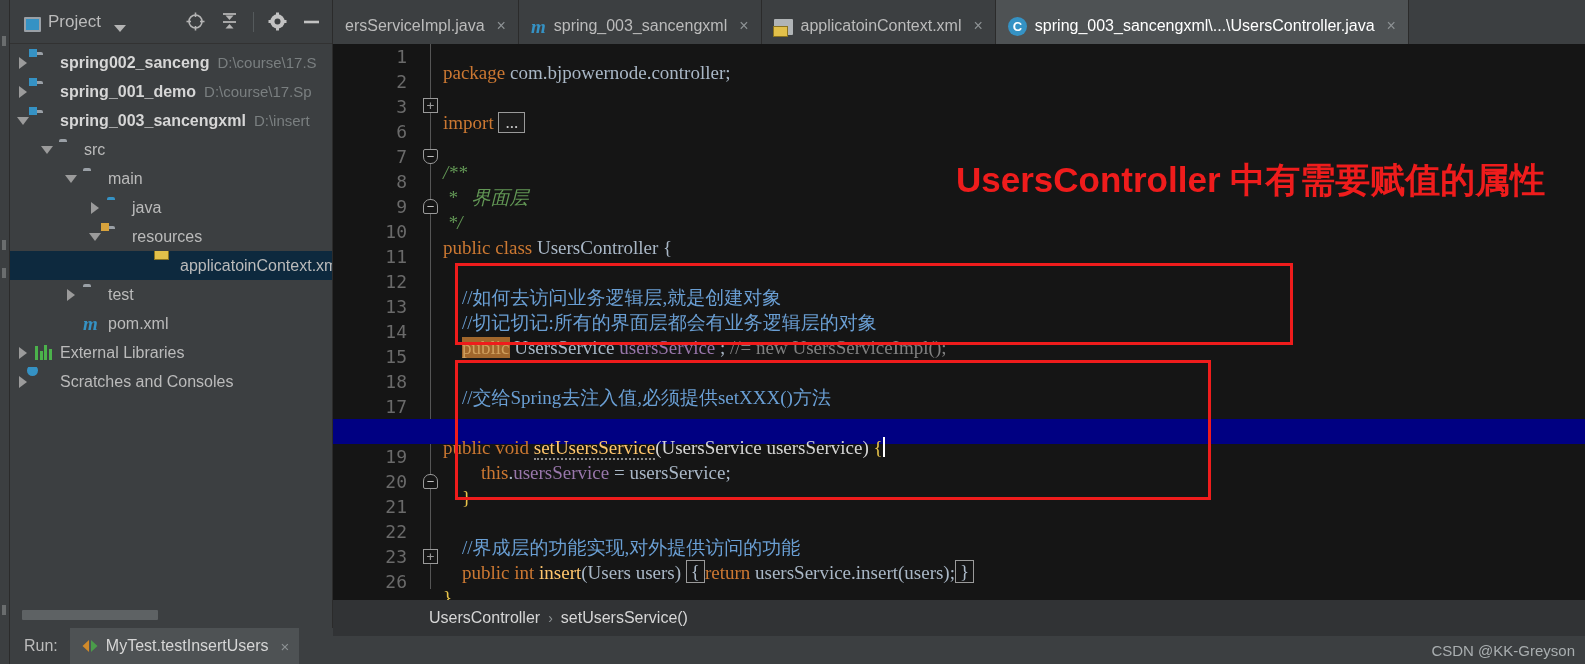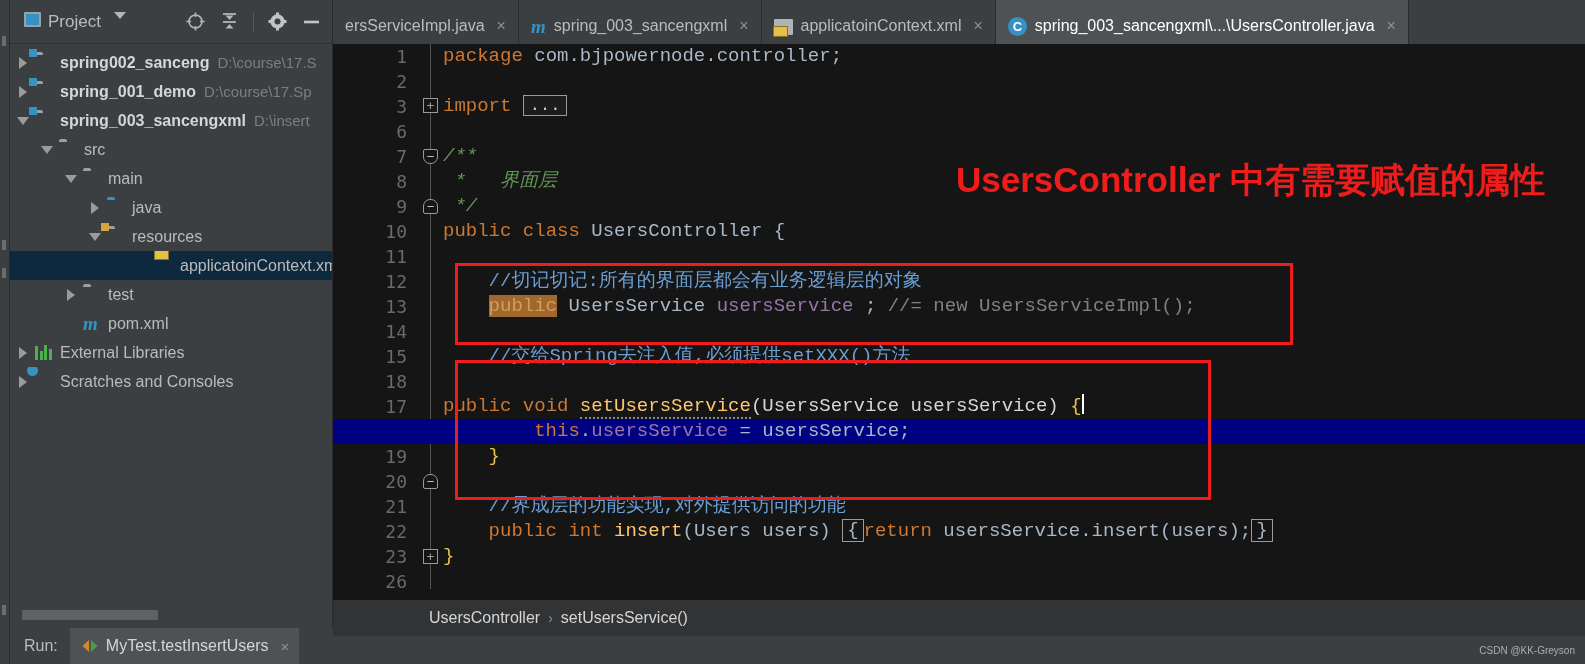--- a/index.html
+++ b/index.html
@@ -22,21 +22,21 @@
   .project-panel {
     position: absolute; left: 10px; top: 0; width: 323px; height: 628px;
     background: #3c3f41; border-right: 1px solid #2b2b2b;
   }
   .panel-header {
     height: 44px; display: flex; align-items: center; padding: 0 6px;
     background: #3c3f41;
     border-bottom: 1px solid #323232;
   }
   .panel-title {
-    display: flex; align-items: flex-start; gap: 7px;
+    display: flex; align-items: flex-end; gap: 7px;
     color: #bbbbbb; font-size: 17px; padding-left: 8px;
   }
   .proj-icon {
     width: 17px; height: 15px; border: 2px solid #9aa0a6; border-radius: 1px;
     background: #3592c4; display:inline-block;
   }
   .caret-dn {
     width: 0; height: 0; border-left: 6px solid transparent;
     border-right: 6px solid transparent; border-top: 7px solid #b4b4b4;
     margin-left: 6px;
@@ -143,22 +143,22 @@
   }
   .gutter-line {
     height:25px; line-height:25px; text-align:right; padding-right:14px;
     color:#6a6a6a; font-size:18px; font-family:"DejaVu Sans Mono", monospace;
   }
   .gutter-line.cur { color:#ffffff; }
   .fold-col { position:absolute; left:88px; top:0; width:22px; height:556px; }
   .fold-rail { position:absolute; left:9px; top:0; width:1px; height:545px; background:#555555; }
 
   .codelines {
-    position:absolute; left:110px; top:0; right:0; height:456px;
-    font-family:Liberation Mono, monospace; font-size:19px;
+    position:absolute; left:110px; top:16px; right:0; height:456px;
+    font-family:Liberation Serif, serif; font-size:19px;
   }
   .cl { height:25px; line-height:25px; white-space:pre; color:#a9b7c6; }
   .kw { color:#cc7832; }
   .cm { color:#629755; font-style:italic; }
   .cmt { color:#808080; }
   .cm-blue { color:#6a9fd4; }
   .fld { color:#9876aa; }
   .fn { color:#ffc66d; }
   .cls { color:#a9b7c6; }
   .pub-hl { background:#a1672c; color:#d0a05e; }
@@ -206,21 +206,21 @@
     position:absolute; left:0; top:600px; width:1252px; height:36px;
     background:#313335; display:flex; align-items:center; gap:8px;
     padding-left:96px; color:#d6d6d6; font-size:16px;
   }
   .bc-sep { color:#8d9294; font-size:14px; }
 
   .bottom-strip {
     position:absolute; left:0; top:636px; width:1252px; height:28px;
     background:#3c3f41; display:flex; align-items:center; justify-content:flex-end;
   }
-  .watermark { color:#a9aeb0; font-size:10px; padding-right:10px; }
+  .watermark { color:#a9aeb0; font-size:15px; padding-right:10px; }
 </style>
 </head>
 <body>
 
 <div id="app">
 
   <div class="left-strip">
     <div class="nub" style="top:36px"></div>
     <div class="nub" style="top:240px"></div>
     <div class="nub" style="top:268px"></div>
@@ -457,20 +457,21 @@
         <div class="cl cm"><span>/**</span></div>
 
         <div class="cl cm"><span> *   </span><span>界面层</span></div>
 
         <div class="cl cm"><span> */</span></div>
 
         <div class="cl"><span class="kw">public</span> <span class="kw">class</span> <span class="cls">UsersController</span> <span>{</span></div>
 
         <div class="cl">&nbsp;</div>
 
+        <div class="cl">    <span class="cm-blue">//如何去访问业务逻辑层,就是创建对象</span></div>
 
         <div class="cl">    <span class="cm-blue">//切记切记:所有的界面层都会有业务逻辑层的对象</span></div>
 
         <div class="cl">    <span class="pub-hl">public</span><span> UsersService </span><span class="fld">usersService</span><span> ; </span><span class="cmt">//= new UsersServiceImpl();</span></div>
 
         <div class="cl">&nbsp;</div>
 
         <div class="cl">    <span class="cm-blue">//交给Spring去注入值,必须提供setXXX()方法</span></div>
 
         <div class="cl">&nbsp;</div>

